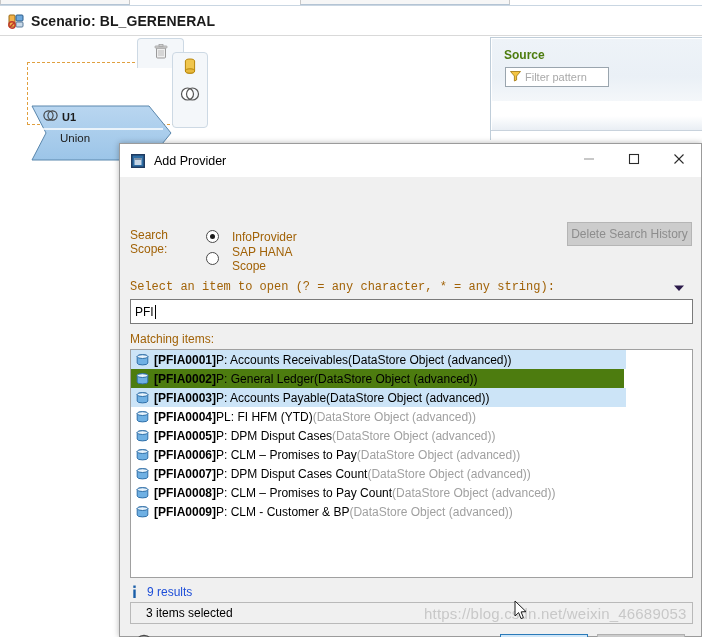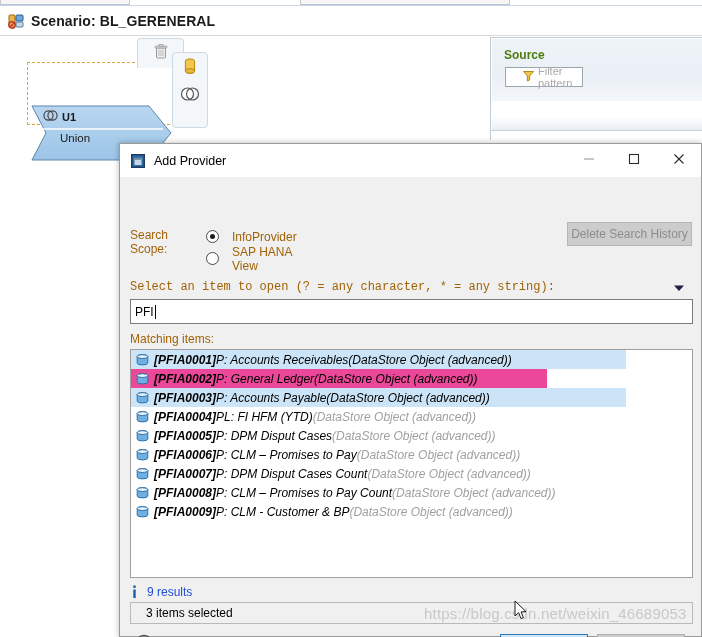--- a/index.html
+++ b/index.html
@@ -94,25 +94,25 @@
   .source-inner {
     position: absolute; left: 1px; top: 1px; right: 0; height: 62px;
     background: linear-gradient(to bottom, #eef3f8 0%, #eaf0f6 60%, #f4f7fa 100%);
   }
   .source-title {
     position: absolute; left: 13px; top: 10px;
     font-size: 12px; font-weight: bold; color: #4d7c0f;
   }
   .filter-box {
     position: absolute; left: 14px; top: 29px;
-    width: 78px; height: 20px;
+    width: 104px; height: 20px;
     background: #ffffff;
     border: 1px solid #9aa5ae;
     display: flex; align-items: center;
-    padding-left: 16px; gap: 3px;
+    padding-left: 3px; gap: 3px;
   }
   .filter-ph { color: #a9a9a9; font-size: 11px; }
   .source-bottom-rule {
     position: absolute; left: 0; bottom: 9px; width: 212px; height: 1px;
     background: #c8d2dc;
   }
   .source-grad-bottom {
     position: absolute; left: 1px; bottom: 10px; width: 211px; height: 14px;
     background: linear-gradient(to bottom, #ffffff, #e9eef4);
   }
@@ -201,21 +201,20 @@
   }
 
   .matching-label { position: absolute; left: 10px; top: 155px; }
 
   .list-box {
     position: absolute; left: 10px; top: 172px;
     width: 563px; height: 229px;
     background: #ffffff;
     border: 1px solid #a0a0a0;
     overflow: hidden;
-    font-style: italic;
   }
   .list-row {
     height: 19px;
     display: flex; align-items: center;
     padding-left: 5px;
     font-size: 12px;
     white-space: nowrap;
   }
   .list-row.sel { background: #cce4f7; }
   .db-icon { width: 13px; height: 12px; margin-right: 5px; flex: none; }
@@ -418,21 +417,21 @@
 
     <div class="row-scope">
       <span class="lbl scope-label">Search Scope:</span>
       <div class="radio-col">
         <label class="radio-item">
           <span class="radio-dot on"></span>
           <span class="lbl">InfoProvider</span>
         </label>
         <label class="radio-item">
           <span class="radio-dot"></span>
-          <span class="lbl">SAP HANA View</span>
+          <span class="lbl">SAP HANA Scope</span>
         </label>
       </div>
     </div>
 
     <div class="btn-delhist">Delete Search History</div>
 
     <span class="lbl select-label">Select an item to open (? = any character, * = any string):</span>
 
     <div class="hist-arrow">
       <span>
@@ -454,21 +453,21 @@
     <div class="list-row sel" style="background: rgb(204, 228, 247); width: 495px;">
           <span class="db-icon"><svg width="13" height="12" viewBox="0 0 13 12">
               <ellipse cx="6.5" cy="2.6" rx="5.3" ry="1.9" fill="#d6e9fa" stroke="#2f6fa8" stroke-width="1"></ellipse>
               <path d="M1.2,2.6 V9 a5.3,1.9 0 0 0 10.6,0 V2.6" fill="#6fb0e3" stroke="#2f6fa8" stroke-width="1"></path>
               <ellipse cx="6.5" cy="2.6" rx="5.3" ry="1.9" fill="#e8f3fc" stroke="#2f6fa8" stroke-width="1"></ellipse>
             </svg></span>
           <span class="row-id">[PFIA0001]</span>
           <span class="row-name"> P: Accounts Receivables </span>
           <span class="row-type">(DataStore Object (advanced))</span>
         </div>
-        <div class="list-row sel" style="background: #ec4899; width: 416px;">
+        <div class="list-row sel" style="background: #4d7c0f; width: 493px;">
           <span class="db-icon"><svg width="13" height="12" viewBox="0 0 13 12">
               <ellipse cx="6.5" cy="2.6" rx="5.3" ry="1.9" fill="#d6e9fa" stroke="#2f6fa8" stroke-width="1"></ellipse>
               <path d="M1.2,2.6 V9 a5.3,1.9 0 0 0 10.6,0 V2.6" fill="#6fb0e3" stroke="#2f6fa8" stroke-width="1"></path>
               <ellipse cx="6.5" cy="2.6" rx="5.3" ry="1.9" fill="#e8f3fc" stroke="#2f6fa8" stroke-width="1"></ellipse>
             </svg></span>
           <span class="row-id">[PFIA0002]</span>
           <span class="row-name"> P: General Ledger </span>
           <span class="row-type">(DataStore Object (advanced))</span>
         </div>
         <div class="list-row sel" style="background: rgb(204, 228, 247); width: 495px;">

